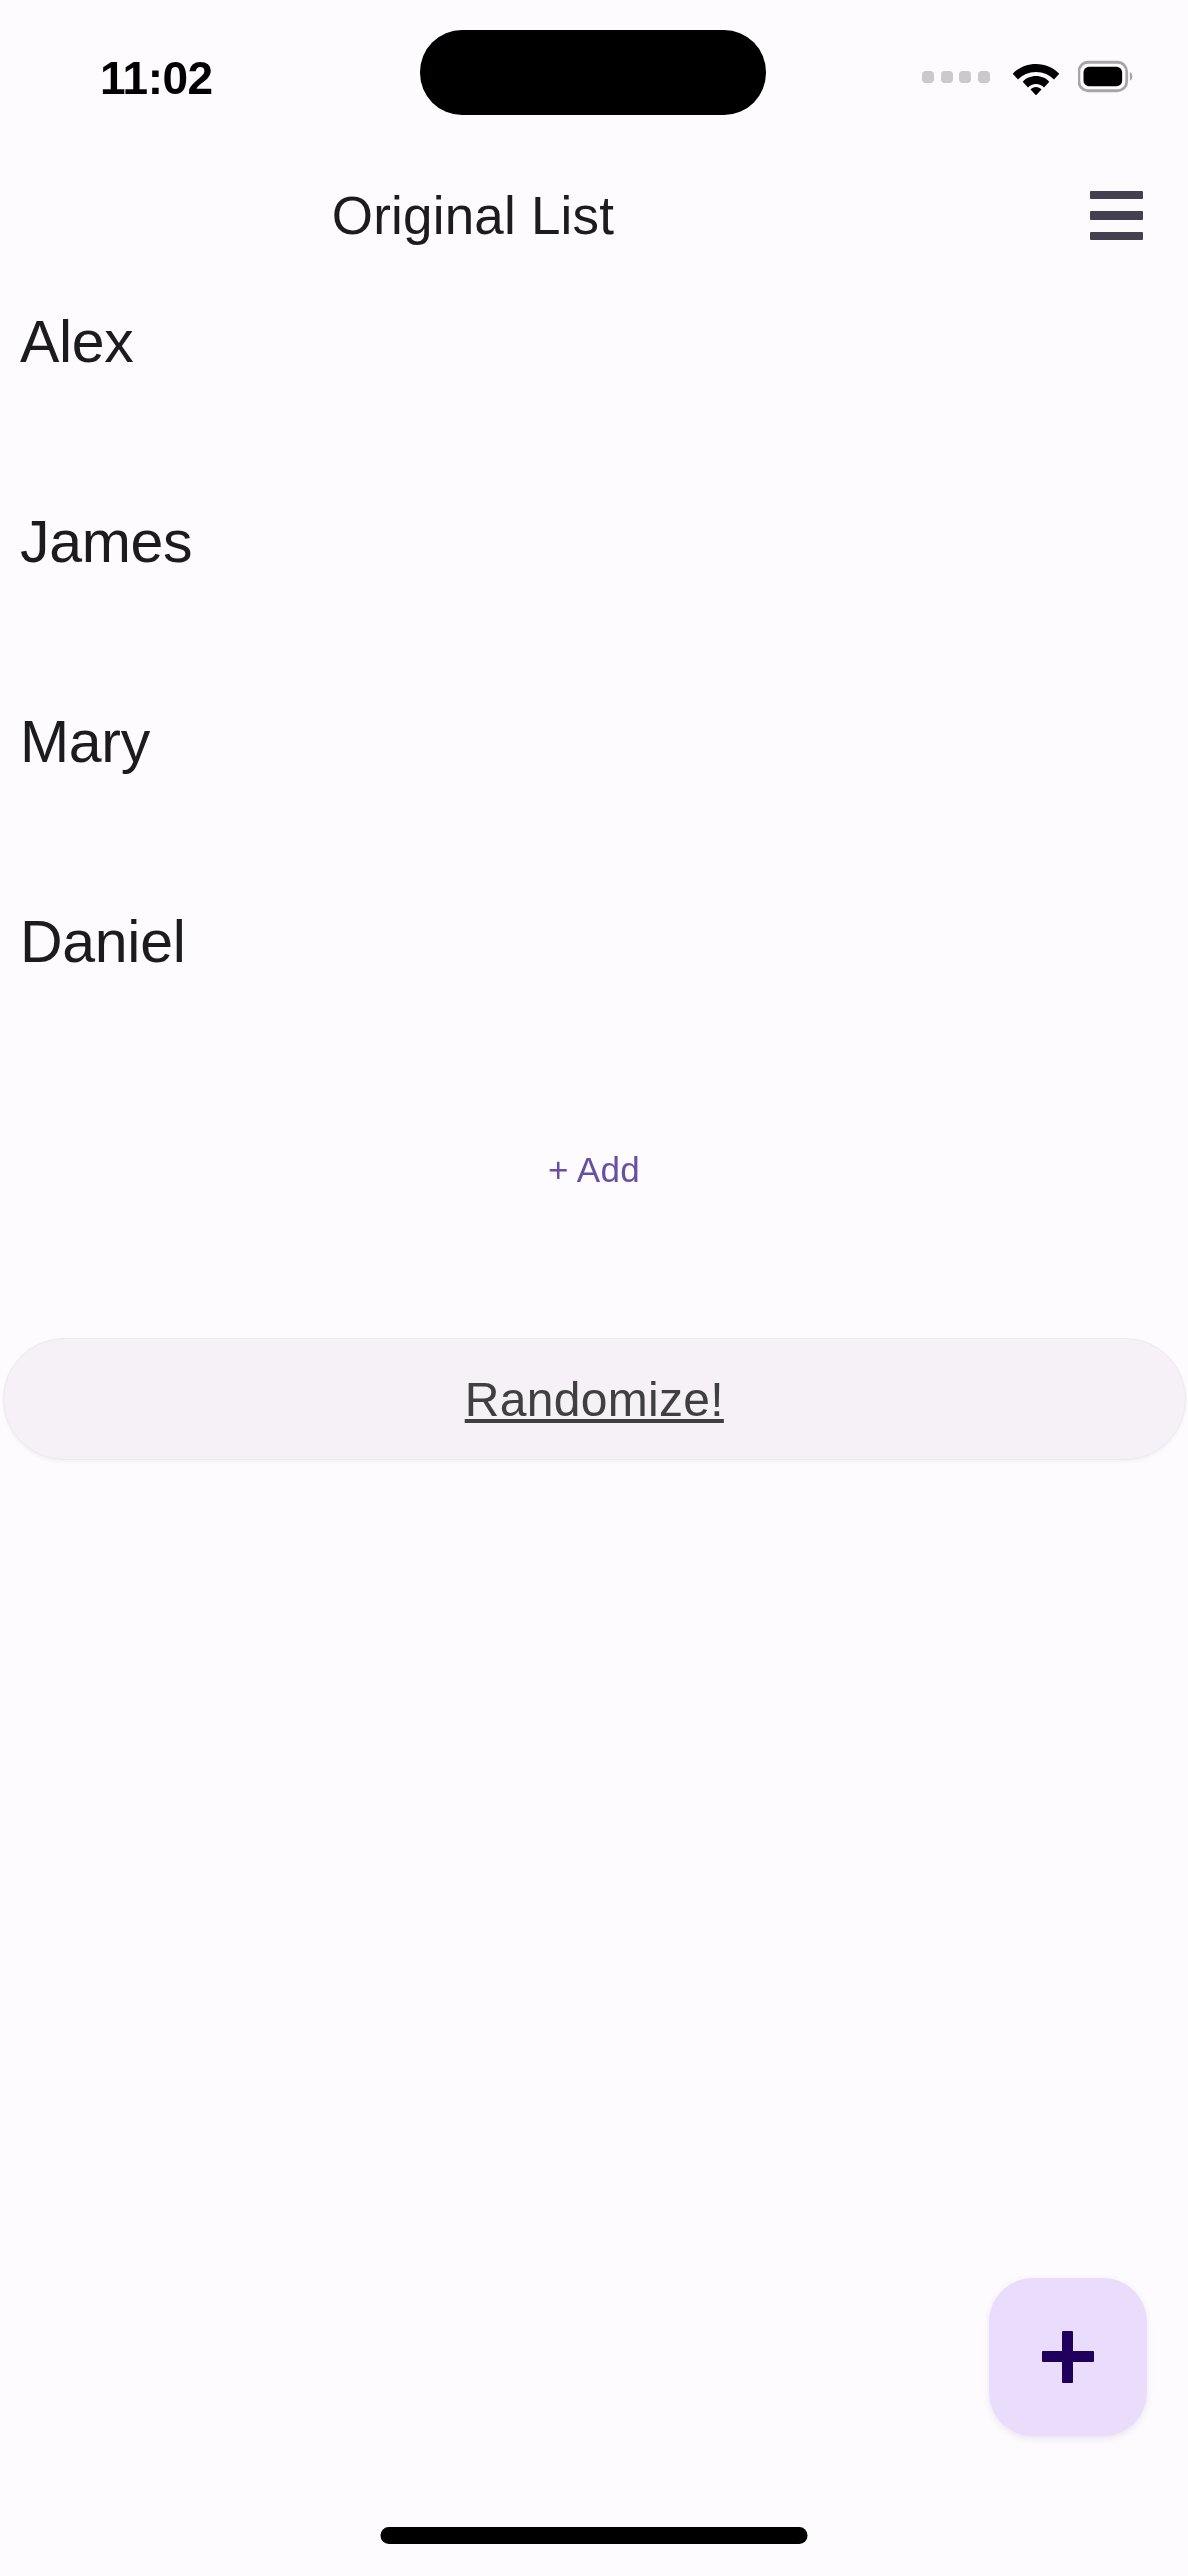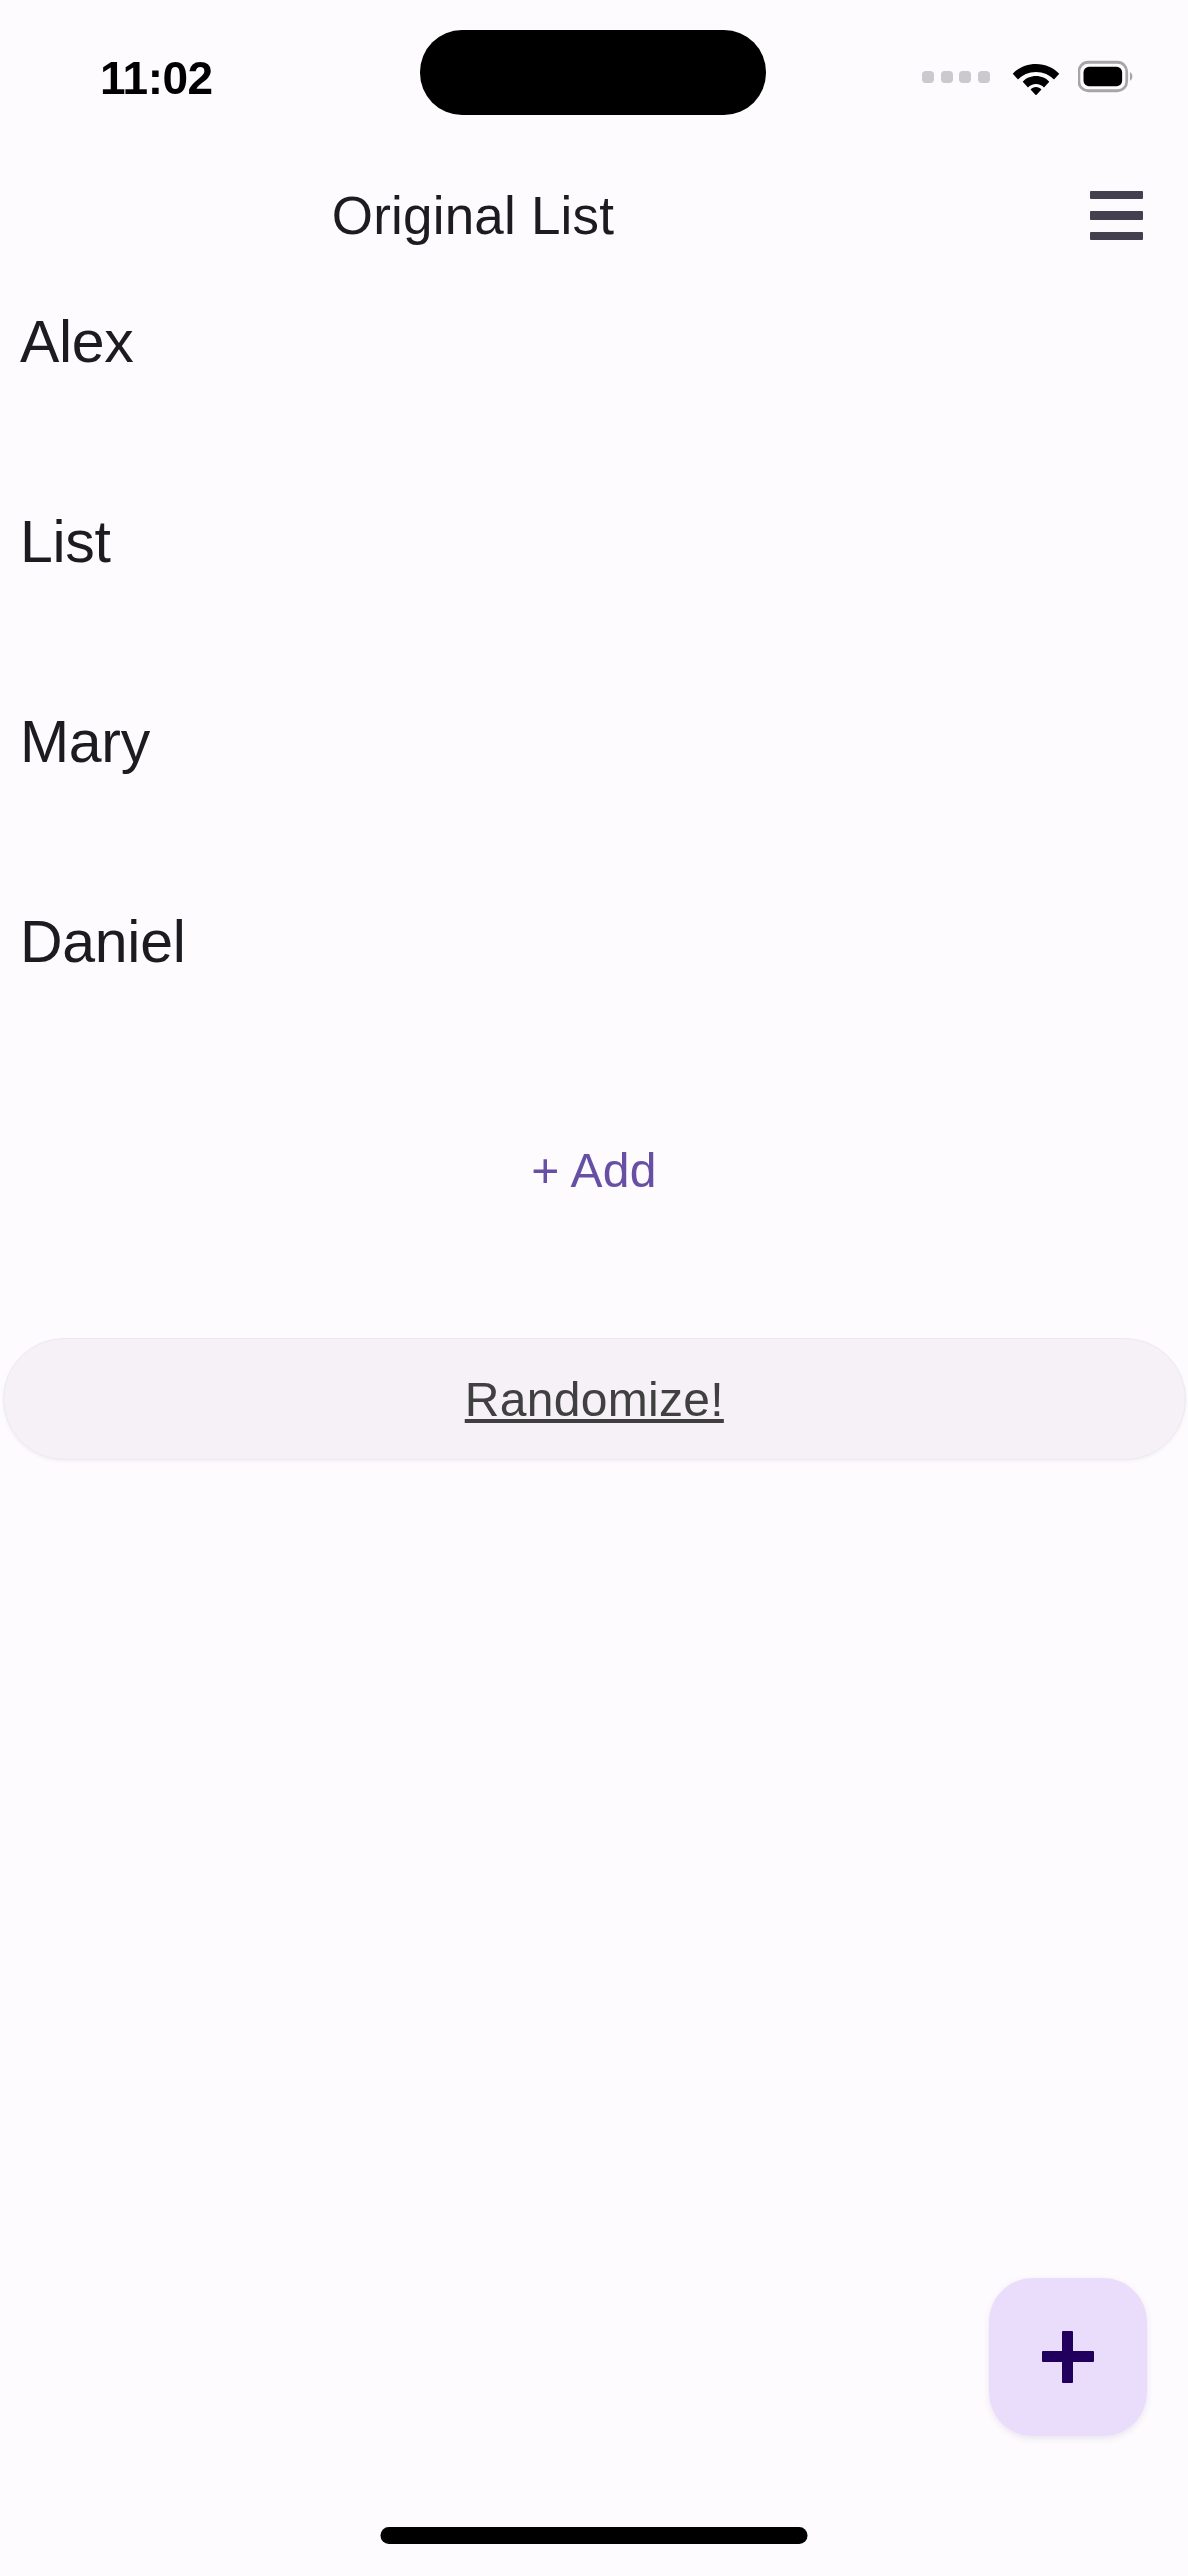--- a/index.html
+++ b/index.html
@@ -146,21 +146,21 @@
     top: 1110px;
     left: 0;
     width: 1188px;
     height: 120px;
     display: flex;
     align-items: center;
     justify-content: center;
     cursor: pointer;
   }
   #add-button-label {
-    font-size: 48px;
+    font-size: 35px;
     color: #6750A4;
     letter-spacing: 0.3px;
   }
 
   
   #randomize-button {
     position: absolute;
     top: 1338px;
     left: 2.8px;
     width: 1183px;
@@ -276,21 +276,21 @@
     </div>
   </div>
 
   <div id="name-list">
 
     <div class="list-item">
       <span class="list-item-label">Alex</span>
     </div>
 
     <div class="list-item">
-      <span class="list-item-label">List</span>
+      <span class="list-item-label">James</span>
     </div>
 
     <div class="list-item">
       <span class="list-item-label">Mary</span>
     </div>
 
     <div class="list-item">
       <span class="list-item-label">Daniel</span>
     </div>
 

